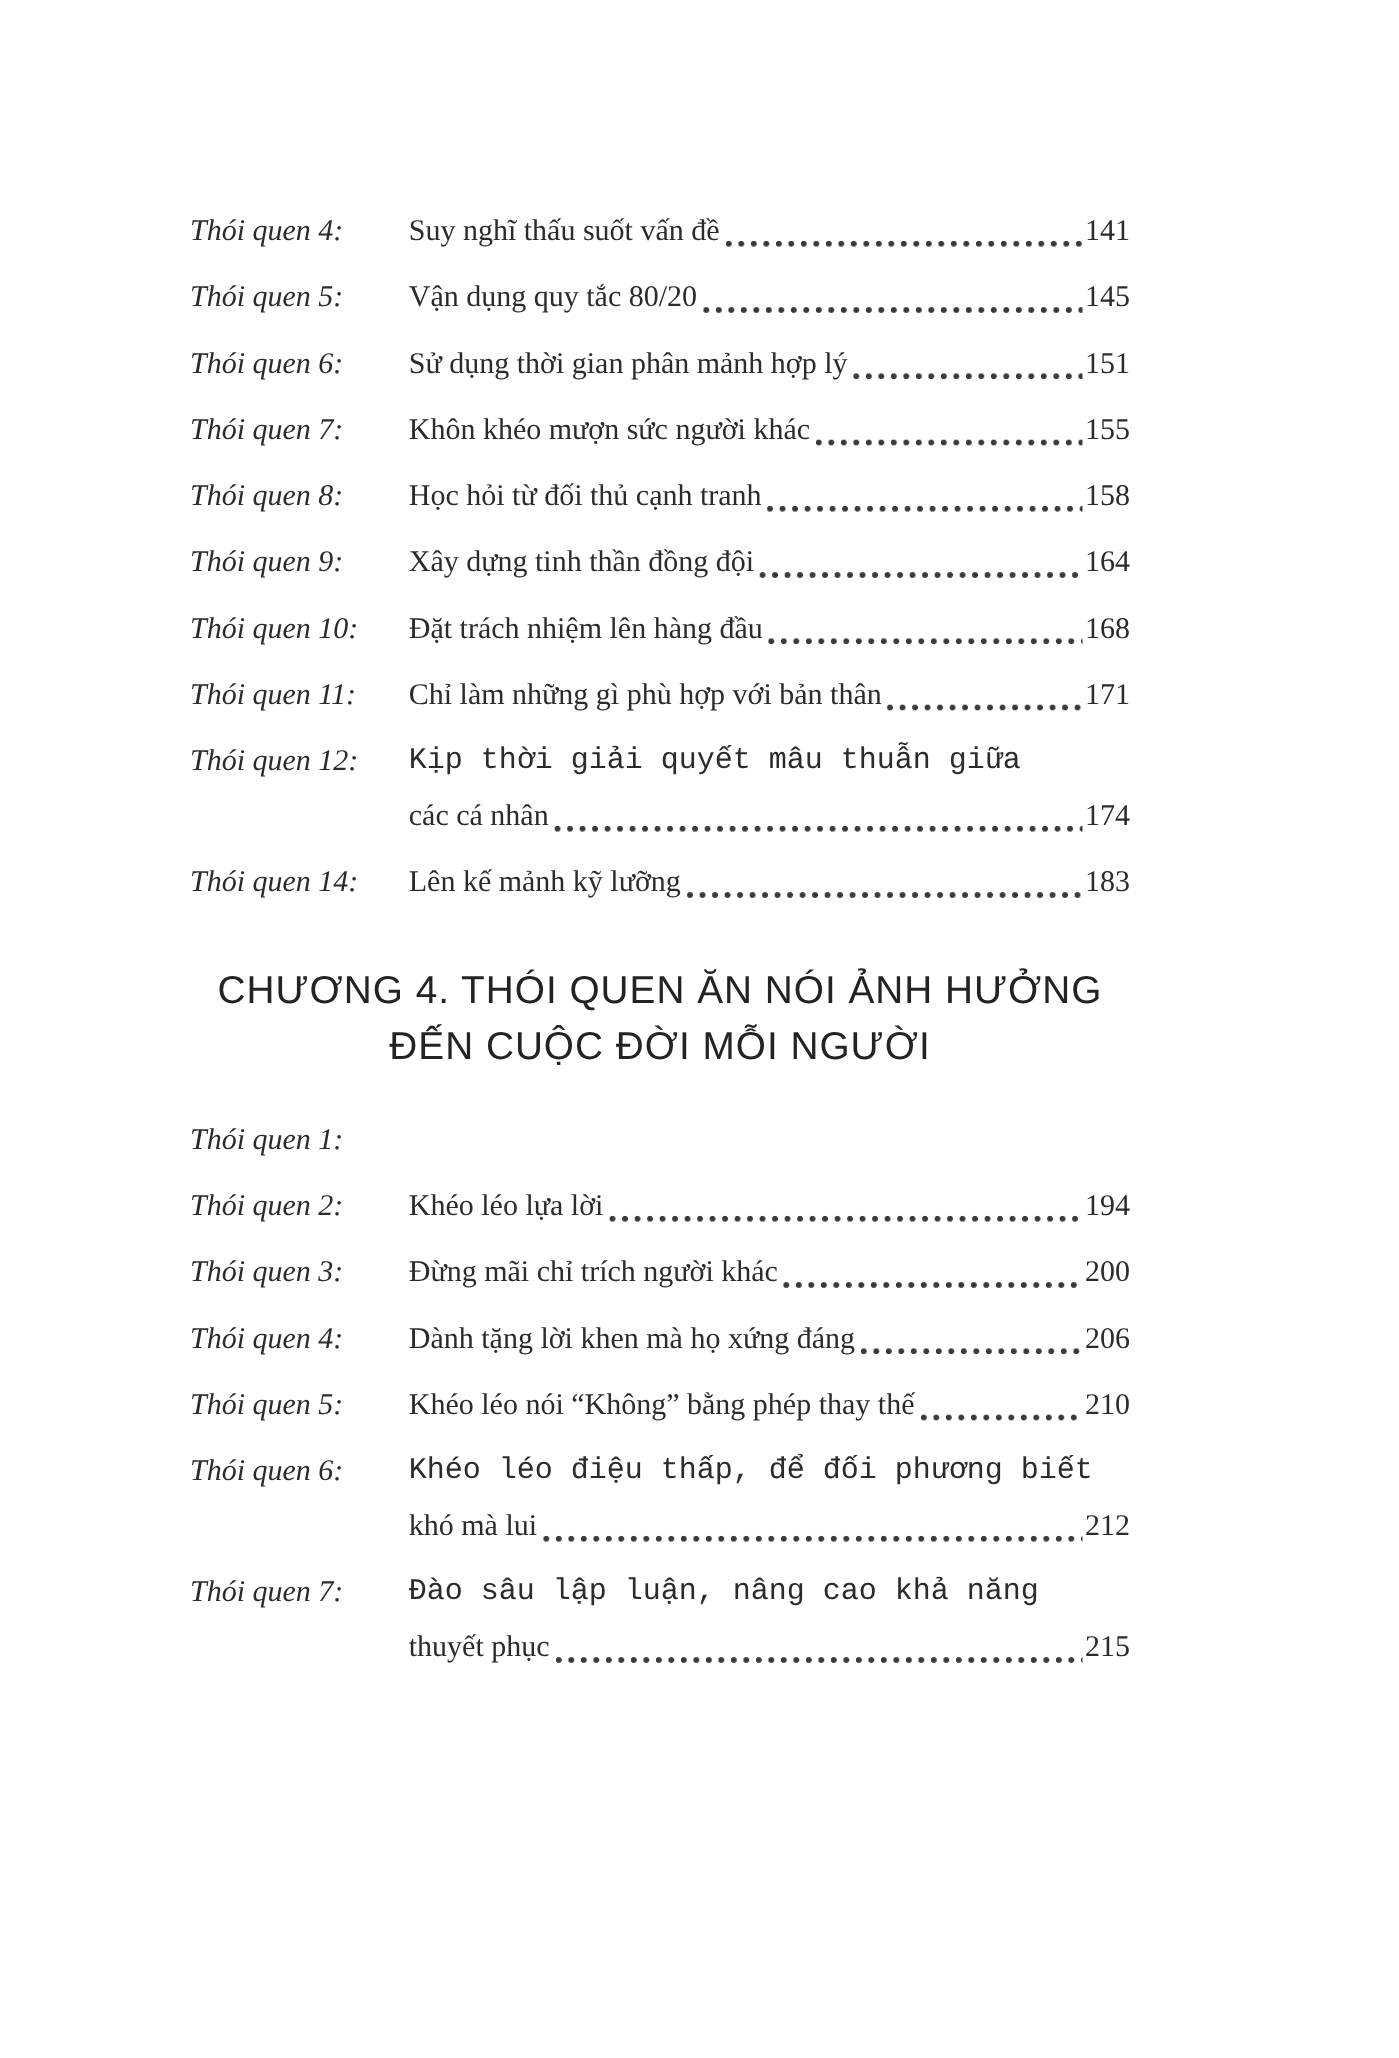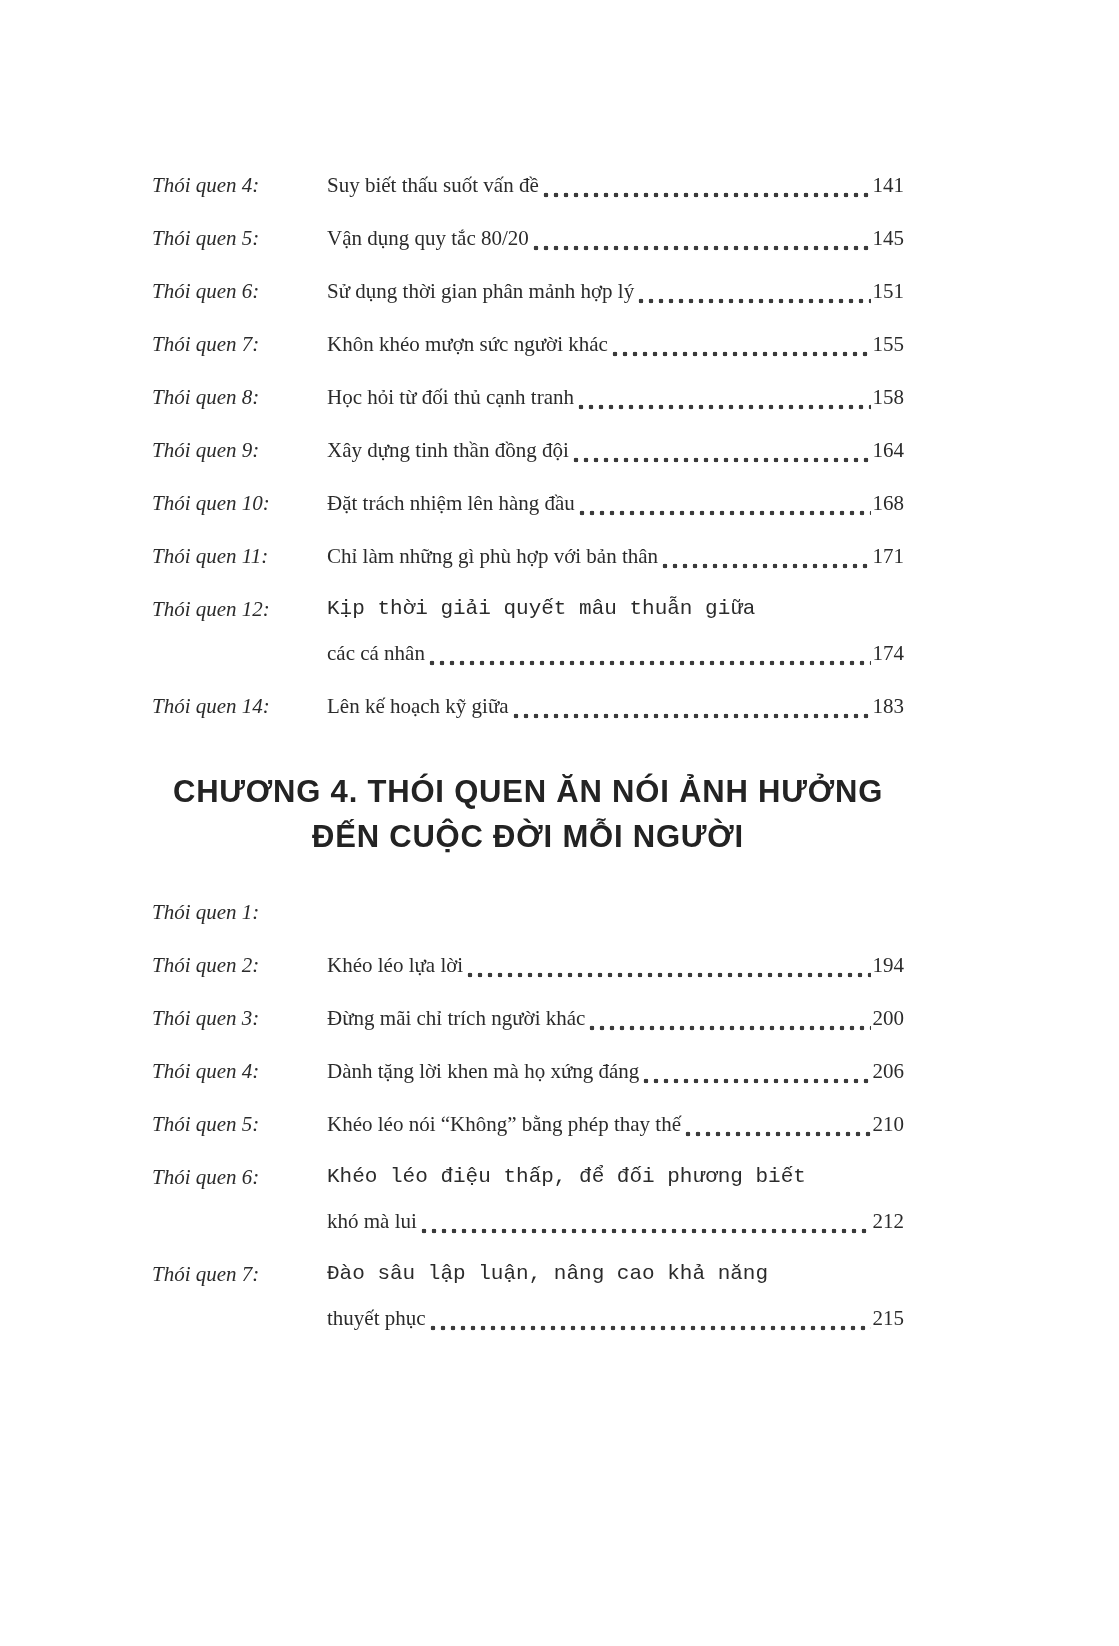--- a/index.html
+++ b/index.html
@@ -19,21 +19,21 @@
   }
   .content {
     position: absolute;
     left: 152px;
     top: 168px;
     width: 752px;
   }
   .toc-row {
     display: flex;
     align-items: flex-start;
-    font-size: 21px;
+    font-size: 24px;
     line-height: 34px;
     margin-bottom: 19px;
     justify-content: space-between;
   }
   .toc-label {
     flex: 0 0 175px;
     font-style: italic;
     white-space: nowrap;
   }
   .toc-body {
@@ -61,39 +61,39 @@
     background-image: radial-gradient(circle at 3px 3px, #3a3a3a 2.1px, transparent 2.6px);
     background-size: 10px 6px;
     background-repeat: repeat-x;
     background-position: left bottom;
   }
   .page-num {
     white-space: nowrap;
   }
   .chapter-heading {
     font-family: "Liberation Sans", "DejaVu Sans", sans-serif;
-    font-weight: bold;
+    font-weight: normal;
     font-size: 31px;
     line-height: 45px;
     letter-spacing: 0.8px;
     text-align: center;
     color: #232323;
     margin: 46px 0 36px 0;
   }
 </style>
 </head>
 <body>
 
 <div class="page">
   <div class="content" id="toc">
       <div class="toc-row">
         <span class="toc-label">Thói quen 4:</span>
         <div class="toc-body">
           <div class="toc-lastline">
-            <span class="toc-title">Suy biết thấu suốt vấn đề</span>
+            <span class="toc-title">Suy nghĩ thấu suốt vấn đề</span>
             <span class="leader"></span>
             <span class="page-num">141</span>
           </div>
         </div>
       </div>
       <div class="toc-row">
         <span class="toc-label">Thói quen 5:</span>
         <div class="toc-body">
           <div class="toc-lastline">
             <span class="toc-title">Vận dụng quy tắc 80/20</span>
@@ -170,21 +170,21 @@
             <span class="toc-title">các cá nhân</span>
             <span class="leader"></span>
             <span class="page-num">174</span>
           </div>
         </div>
       </div>
       <div class="toc-row">
         <span class="toc-label">Thói quen 14:</span>
         <div class="toc-body">
           <div class="toc-lastline">
-            <span class="toc-title">Lên kế hoạch kỹ giữa</span>
+            <span class="toc-title">Lên kế mảnh kỹ lưỡng</span>
             <span class="leader"></span>
             <span class="page-num">183</span>
           </div>
         </div>
       </div>
       <h2 class="chapter-heading">CHƯƠNG 4. THÓI QUEN ĂN NÓI ẢNH HƯỞNG<br>ĐẾN CUỘC ĐỜI MỖI NGƯỜI</h2>
       <div class="toc-row">
         <span class="toc-label">Thói quen 1:</span>
       </div>
       <div class="toc-row">

